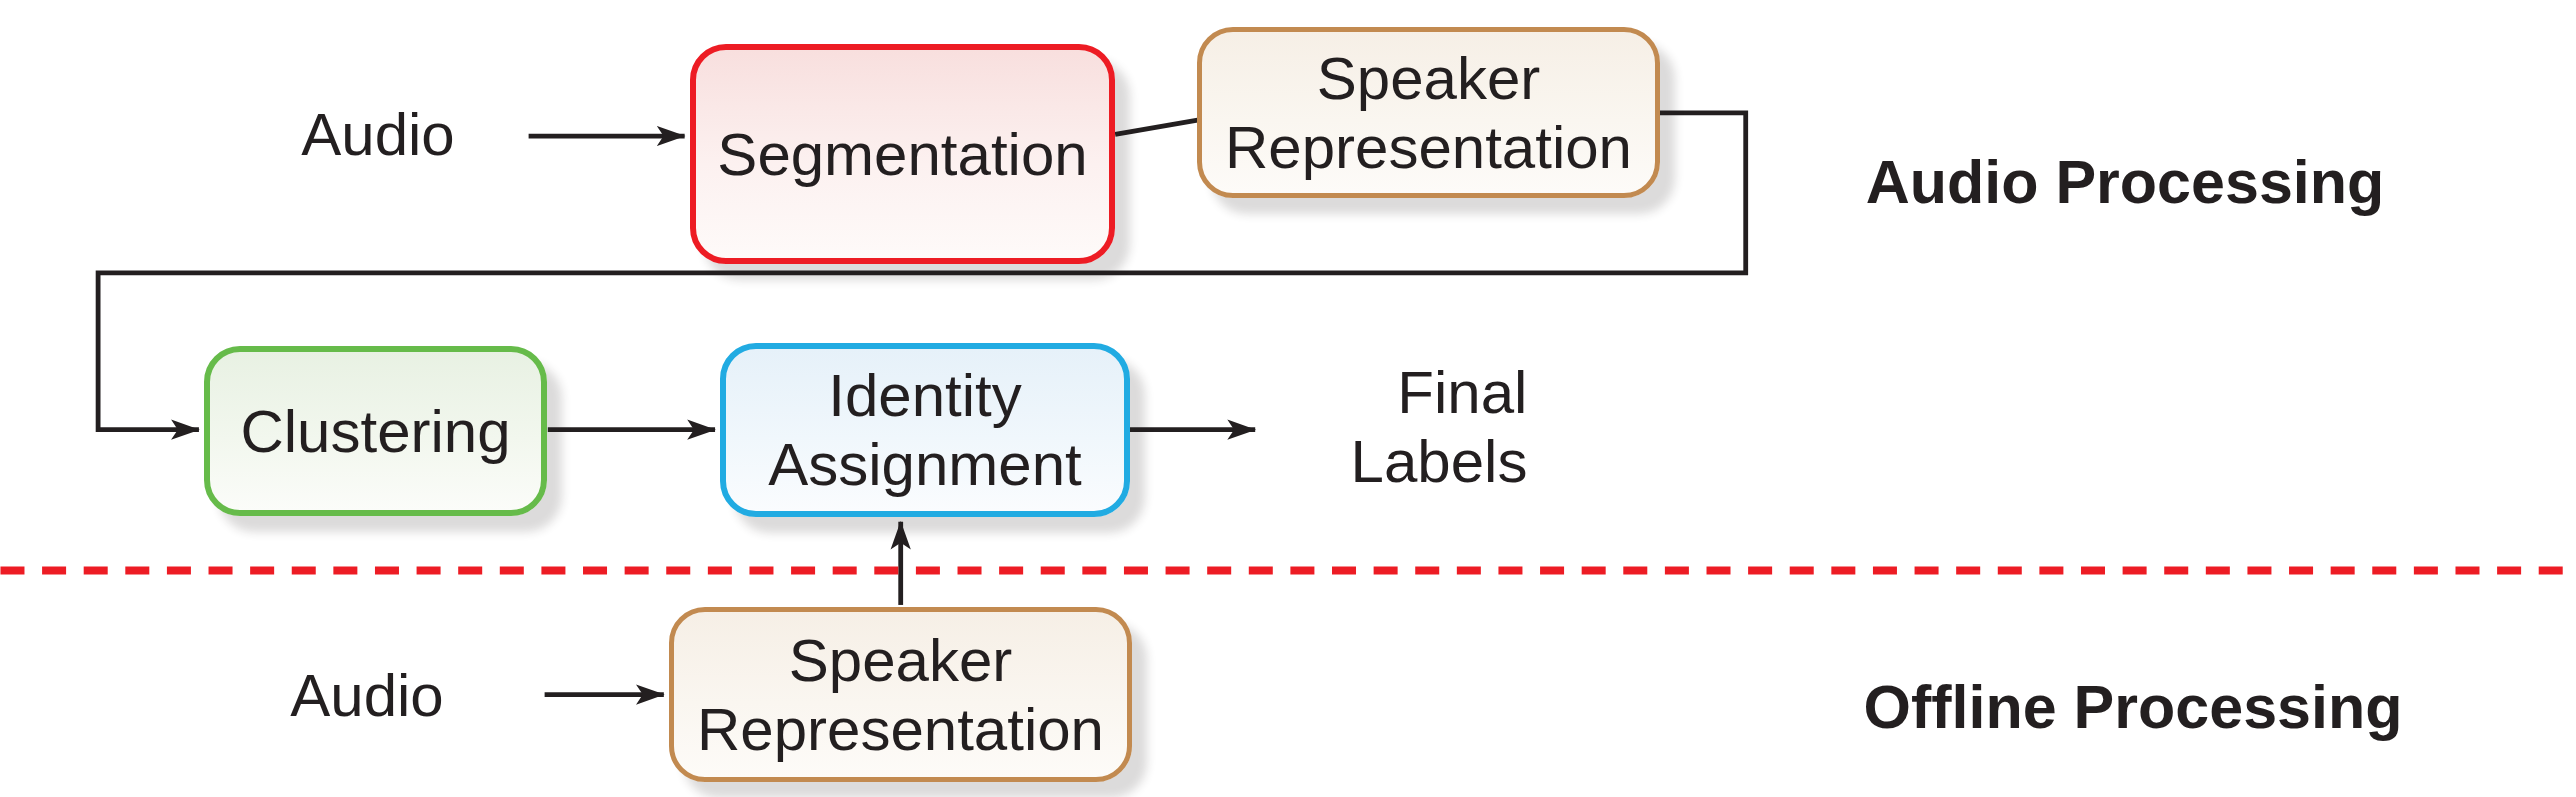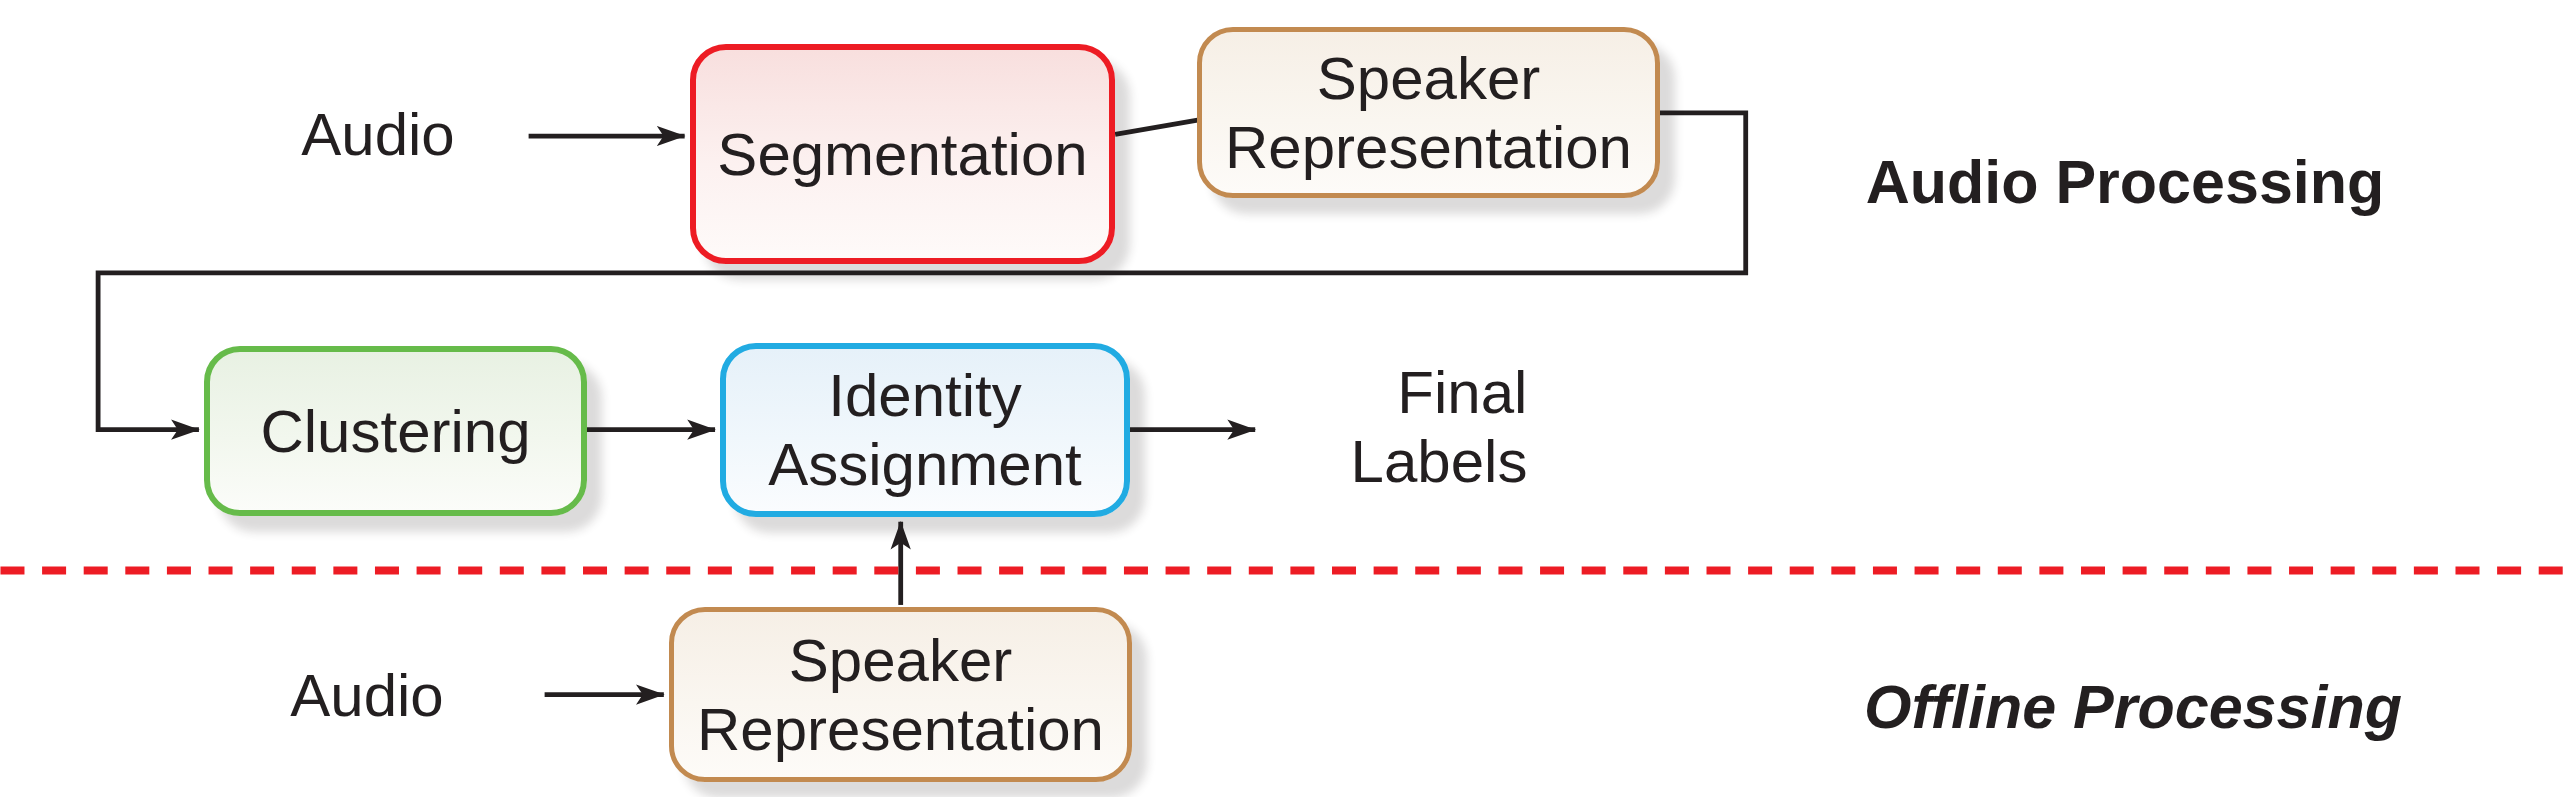--- a/index.html
+++ b/index.html
@@ -70,32 +70,32 @@
     <span style="display:block;">Final</span>
     <span style="display:block;">Labels</span>
   </div>
 
   <div class="free-label" style="left:367px;top:695px;">
     <span style="display:block;">Audio</span>
   </div>
 
   <div class="region-title" style="left:2125px;top:182px;">Audio Processing</div>
 
-  <div class="region-title" style="left:2133px;top:707px;font-style:italic;">Offline Processing</div>
+  <div class="region-title" style="left:2133px;top:707px;">Offline Processing</div>
 
   <div class="node node-red" style="left:690px;top:44px;width:425px;height:220px;">
     <span>Segmentation</span>
   </div>
 
   <div class="node node-tan" style="left:1197px;top:27px;width:463px;height:171px;">
     <span>Speaker</span>
     <span>Representation</span>
   </div>
 
-  <div class="node node-green" style="left:204px;top:346px;width:383px;height:170px;">
+  <div class="node node-green" style="left:204px;top:346px;width:343px;height:170px;">
     <span>Clustering</span>
   </div>
 
   <div class="node node-cyan" style="left:720px;top:343px;width:410px;height:174px;">
     <span>Identity</span>
     <span>Assignment</span>
   </div>
 
   <div class="node node-tan" style="left:669px;top:607px;width:463px;height:175px;">
     <span>Speaker</span>

